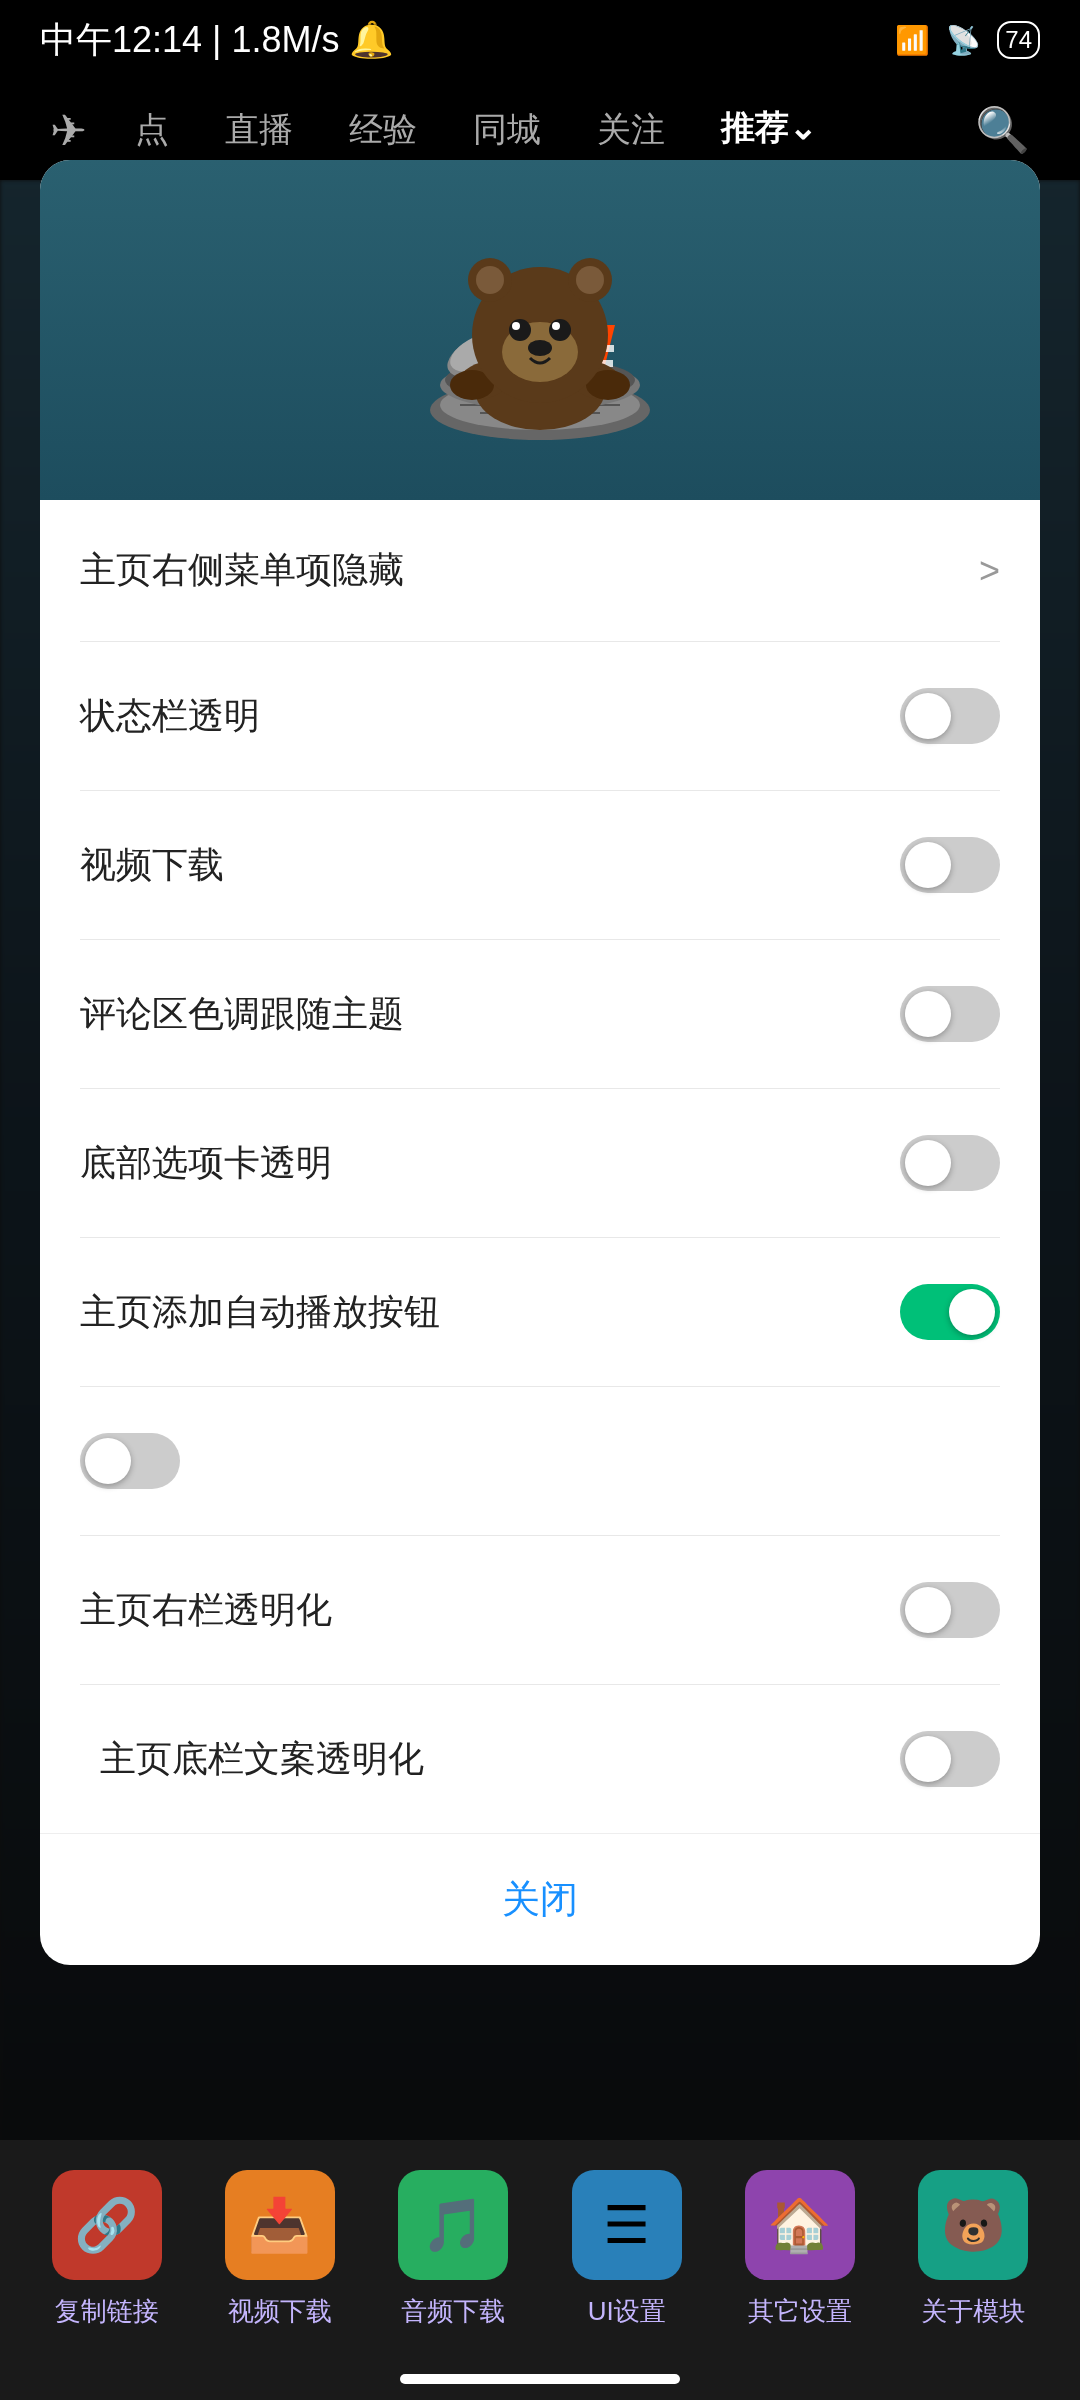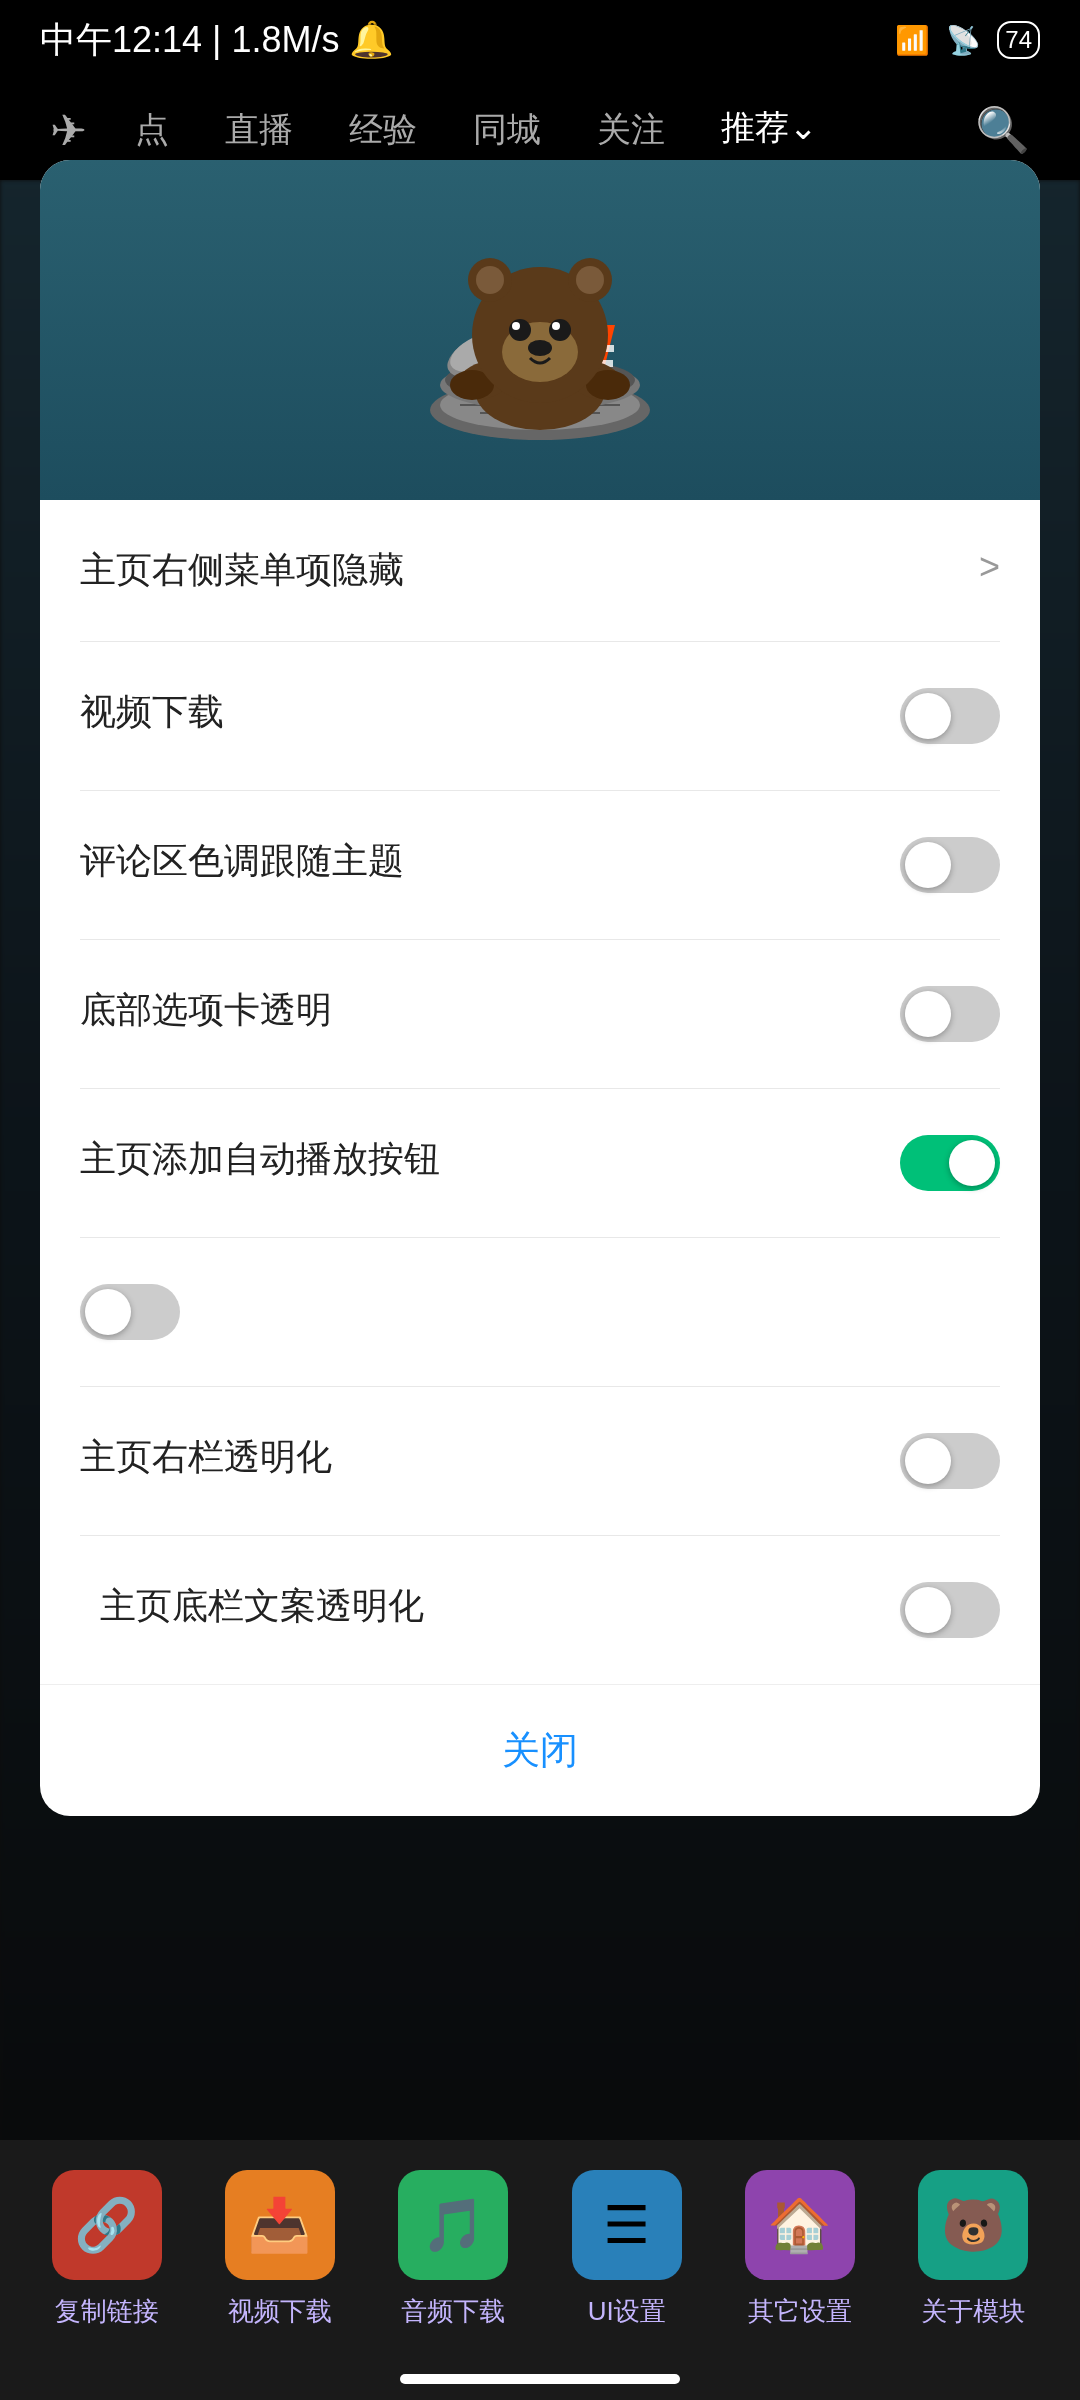--- a/index.html
+++ b/index.html
@@ -66,20 +66,21 @@
       color: #aaa;
       font-size: 34px;
       padding: 0 28px;
       height: 100%;
       display: flex;
       align-items: center;
     }
     .nav-item.active {
       color: #fff;
       border-bottom: 4px solid #fff;
+      font-weight: bold;
     }
     .nav-search {
       margin-left: auto;
       color: #aaa;
       font-size: 44px;
       padding: 0 20px;
     }
 
     
     .bg-content {
@@ -127,21 +128,21 @@
     }
 
     
     .settings-list {
       background: #fff;
       padding: 0 40px;
     }
 
     .settings-item {
       display: flex;
-      align-items: flex-start;
+      align-items: center;
       justify-content: space-between;
       padding: 46px 0;
       border-bottom: 1px solid #e8e8e8;
     }
     .settings-item:last-child {
       border-bottom: none;
       margin-left: 20px;
     }
 
     .settings-label {
@@ -332,20 +333,26 @@
     </div>
   </div>
 
   <div class="settings-list">
 
     <div class="settings-item">
       <span class="settings-label">主页右侧菜单项隐藏</span>
       <span class="settings-arrow">&gt;</span>
     </div>
 
+    <div class="settings-item">
+      <span class="settings-label">状态栏透明</span>
+      <div class="toggle off">
+        <div class="toggle-thumb"></div>
+      </div>
+    </div>
 
     <div class="settings-item">
       <span class="settings-label">视频下载</span>
       <div class="toggle off">
         <div class="toggle-thumb"></div>
       </div>
     </div>
 
     <div class="settings-item">
       <span class="settings-label">评论区色调跟随主题</span>

